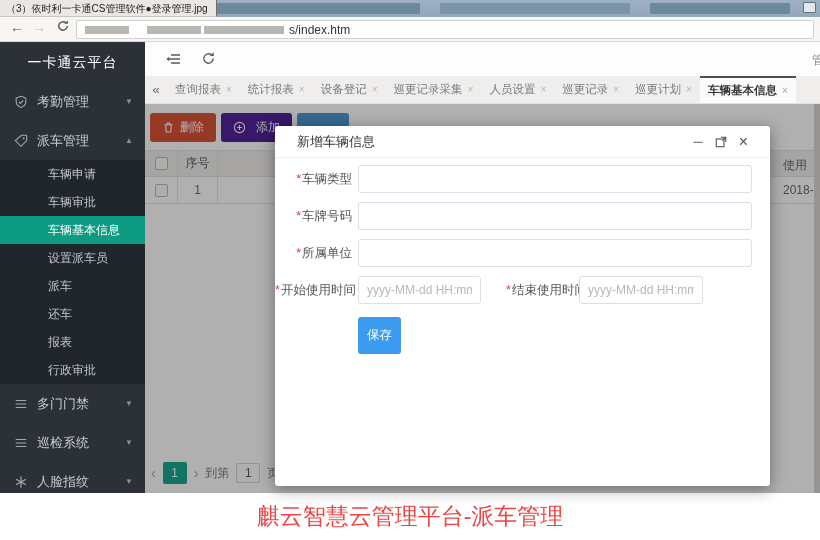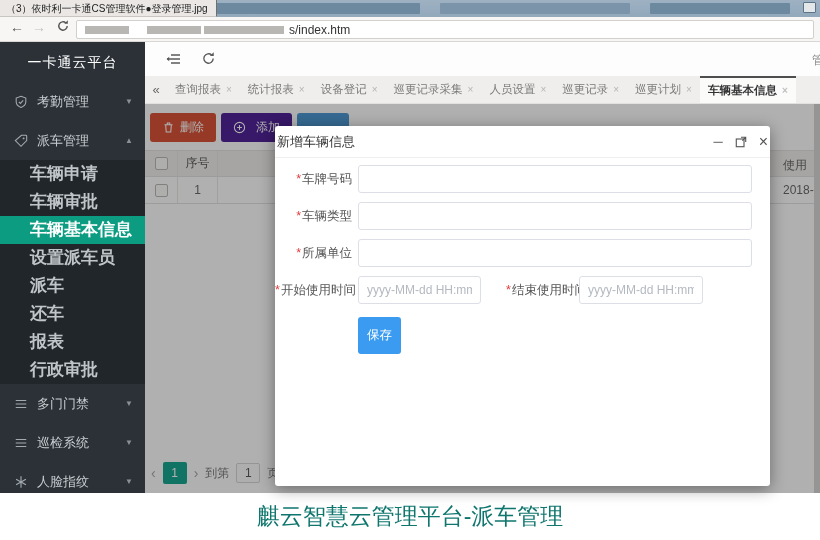--- a/index.html
+++ b/index.html
@@ -36,21 +36,21 @@
   .app { position:absolute; left:0; top:42px; width:820px; height:451px; background:#fff; }
 
   
   .sidebar { position:absolute; left:0; top:0; width:145px; height:451px; background:#2b3137; overflow:hidden; }
   .sb-title { height:40px; line-height:40px; text-align:center; color:#fff; font-size:14px; letter-spacing:1px; }
   .sb-item { position:relative; height:39px; display:flex; align-items:center; padding-left:14px;
     color:#c8cdd1; font-size:13px; cursor:pointer; }
   .sb-item .mi { width:14px; height:14px; margin-right:9px; flex:none; opacity:.85; }
   .sb-item .chev { position:absolute; right:12px; font-size:8px; color:#8a9196; }
   .sb-sub { background:#21262b; }
-  .sb-subitem { height:28px; line-height:28px; padding-left:30px; color:#bfc5c9; font-size:17px; cursor:pointer;font-weight:bold; }
+  .sb-subitem { height:28px; line-height:28px; padding-left:48px; color:#bfc5c9; font-size:12px; cursor:pointer; }
   .sb-subitem.active { background:#0c9c82; color:#fff; }
 
   
   .main { position:absolute; left:145px; top:0; width:675px; height:451px; background:#fff; }
   .main-toolbar { position:absolute; left:0; top:0; width:675px; height:34px; background:#fdfdfd; }
   .tb-icon { position:absolute; top:9px; width:16px; height:16px; color:#5a5a5a; cursor:pointer; }
   .tb-icon.fold { left:20px; }
   .tb-icon.refresh { left:56px; }
   .partial-glyph { position:absolute; right:-4px; top:10px; width:12px; overflow:hidden;
     font-size:12px; color:#888; }
@@ -97,21 +97,21 @@
     text-align:center; font-size:12px; color:#555; background:#fdfdfc; }
 
   .scroll-strip { position:absolute; right:0; top:0; width:6px; height:389px; background:#d8d7d5; }
 
   .dim { position:absolute; left:0; top:62px; width:675px; height:389px;
     background:rgba(15,15,15,0.33); z-index:5; }
 
   
   .modal { position:absolute; left:275px; top:84px; width:495px; height:360px; background:#fff;
     border-radius:3px; box-shadow:0 3px 16px rgba(0,0,0,.4); z-index:10; }
-  .modal-head { height:32px; display:flex; align-items:center; padding:0 2px;
+  .modal-head { height:32px; display:flex; align-items:center; padding:0 22px;
     border-bottom:1px solid #efefef; }
   .modal-title { font-size:13px; color:#333; }
   .modal-ctrls { margin-left:auto; display:flex; align-items:center; gap:12px; color:#555; }
   .mc { cursor:pointer; font-size:13px; line-height:1; display:flex; align-items:center; }
   .modal-body { padding-top:7px; }
   .form-row { display:flex; align-items:center; margin:0 18px 9px 0; }
   .form-label { width:83px; flex:none; text-align:right; padding-right:6px;
     font-size:12.5px; color:#555; white-space:nowrap; }
   .form-label.wide2 { width:73px; margin-left:25px; }
   .req { color:#e03c3c; margin-right:1px; }
@@ -120,21 +120,21 @@
     font-family:"Liberation Sans",sans-serif; }
   .form-input.date { flex:none; width:123px; }
   .form-input.date2 { flex:none; width:124px; }
   .form-input::placeholder { color:#b4b9c0; }
   .save-row { margin-left:83px; margin-top:13px; }
   .save-btn { width:43px; height:37px; background:#3a9bf0; border:none; border-radius:3px;
     color:#fff; font-size:12.5px; cursor:pointer; font-family:"Liberation Sans",sans-serif; }
 
   
   .caption { position:absolute; left:0; top:493px; width:820px; height:47px; background:#fff;
-    display:flex; align-items:center; justify-content:center; font-size:23px; color:#0f766e; }
+    display:flex; align-items:center; justify-content:center; font-size:23px; color:#ef4444; }
 </style>
 </head>
 <body>
 
 <div class="screen">
 
   <div class="titlebar">
     <div class="redact r1"></div>
     <div class="redact r2"></div>
     <div class="redact r3"></div>
@@ -349,25 +349,25 @@
                 <rect x="1.5" y="3.5" width="9" height="9" fill="none" stroke="#555" stroke-width="1.3"></rect>
                 <path d="M7 1.5h5.5V7M12.5 1.5L8.5 5.5" fill="none" stroke="#555" stroke-width="1.3"></path>
               </svg>
           </span>
           <span class="mc" style="font-size:16px;">×</span>
         </div>
       </div>
 
       <div class="modal-body">
         <div class="form-row">
+          <span class="form-label"><span class="req">*</span><span>车辆类型</span></span>
+          <input class="form-input" style="">
+        </div>
+        <div class="form-row">
           <span class="form-label"><span class="req">*</span><span>车牌号码</span></span>
-          <input class="form-input" style="">
-        </div>
-        <div class="form-row">
-          <span class="form-label"><span class="req">*</span><span>车辆类型</span></span>
           <input class="form-input" style="">
         </div>
         <div class="form-row">
           <span class="form-label"><span class="req">*</span><span>所属单位</span></span>
           <input class="form-input" style="">
         </div>
         <div class="form-row">
           <span class="form-label"><span class="req">*</span><span>开始使用时间</span></span>
           <input class="form-input date" placeholder="yyyy-MM-dd HH:mm:ss" style="">
           <span class="form-label wide2"><span class="req">*</span><span>结束使用时间</span></span>

